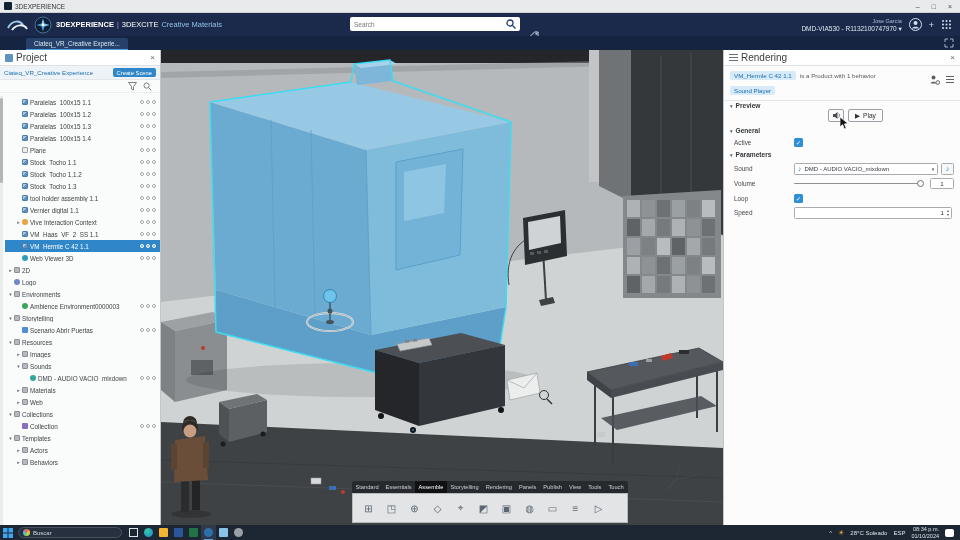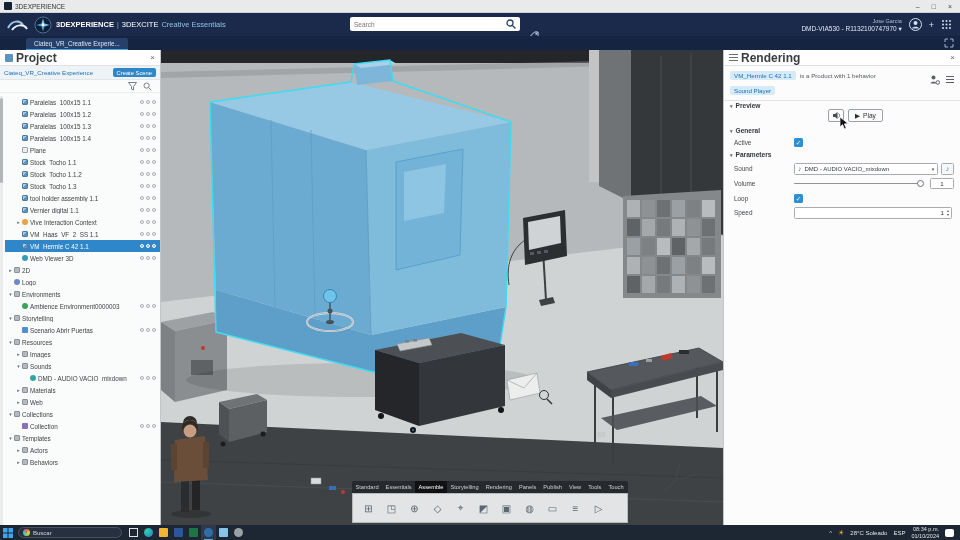--- a/index.html
+++ b/index.html
@@ -25,21 +25,21 @@
   .plusico{font-size:9px;color:#cfe0f0}
 
   
   #tabrow{position:absolute;left:0;top:36px;width:960px;height:14px;background:#152440;display:flex;align-items:flex-end}
   #doctab{height:12px;margin-left:26px;background:#27406a;border-bottom:1.5px solid #49a5e6;color:#dbe8f5;font-size:6.3px;display:flex;align-items:center;padding:0 8px;border-radius:2px 2px 0 0;white-space:nowrap}
   #tabrow .expand{margin-left:auto;margin-right:6px;align-self:center}
 
   
   #leftpanel{position:absolute;left:0;top:50px;width:161px;height:475px;background:#fafbfb;border-right:1px solid #c3c6c8}
   .panelhead{height:16px;display:flex;align-items:center;padding:0 5px;border-bottom:1px solid #dfe1e3;background:#fff}
-  .panelhead .ptitle{font-size:12px;font-weight:bold;color:#3a3d40;margin-left:3px}
+  .panelhead .ptitle{font-size:10px;font-weight:normal;color:#3a3d40;margin-left:3px}
   .panelhead .close{margin-left:auto;font-size:8px;color:#666;cursor:pointer}
   .phicon{width:8px;height:8px;background:#5e93bd;border-radius:1px}
   #rootrow{height:14px;display:flex;align-items:center;background:#eef3f8;padding:0 4px;border-bottom:1px solid #e3e6e8}
   #rootrow .rootlbl{font-size:6.2px;color:#1a6fae;white-space:nowrap;overflow:hidden;text-overflow:ellipsis}
   #createscene{margin-left:auto;background:#2f86c8;color:#fff;font-size:5.8px;border:0;border-radius:2px;padding:1.5px 4px;font-family:"Liberation Sans",sans-serif;white-space:nowrap}
   #filterrow{height:13px;display:flex;align-items:center;justify-content:flex-end;gap:6px;padding:0 8px;border-bottom:1px solid #eceeef}
   #project-tree{position:absolute;left:0;top:46px;right:0;bottom:0;overflow:hidden;padding-left:5px}
   #treescroll{position:absolute;left:0;top:46px;width:3px;bottom:0;background:#ececec}
   #treescroll .thumb{position:absolute;left:0;top:2px;width:3px;height:85px;background:#b3b6b9;border-radius:2px}
   .trow{display:flex;align-items:center;height:12px;font-size:6.3px;color:#3c3f42;position:relative}
@@ -157,21 +157,21 @@
     <circle cx="9" cy="9" r="8" fill="#0d2038" stroke="#5c82a8" stroke-width="0.8"></circle>
     <polygon points="9,2.5 10.5,7.5 9,9 7.5,7.5" fill="#7fc4f0"></polygon>
     <polygon points="9,15.5 10.5,10.5 9,9 7.5,10.5" fill="#4f9fd4"></polygon>
     <polygon points="2.5,9 7.5,7.5 9,9 7.5,10.5" fill="#4f9fd4"></polygon>
     <polygon points="15.5,9 10.5,7.5 9,9 10.5,10.5" fill="#7fc4f0"></polygon>
     <circle cx="9" cy="9" r="1.4" fill="#fff"></circle>
   </svg>
   <span class="brand">3DEXPERIENCE</span>
   <span class="sep">|</span>
   <span class="appn">3DEXCITE</span>
-  <span class="appsuf">Creative Essentials</span>
+  <span class="appsuf">Creative Materials</span>
 
   <div id="searchwrap">
     <input placeholder="Search" style="">
     <svg width="12" height="12" style="margin-right:3px">
       <circle cx="5" cy="5" r="3" fill="none" stroke="#23406b" stroke-width="1.3"></circle>
       <line x1="7.5" y1="7.5" x2="10.5" y2="10.5" stroke="#23406b" stroke-width="1.3"></line>
     </svg>
   </div>
   <svg width="12" height="12" style="position:absolute;left:528px;top:17px">
     <path d="M2,6.5 L6.5,2 H10 V5.5 L5.5,10 Z" fill="none" stroke="#cfe0f0" stroke-width="1"></path>

